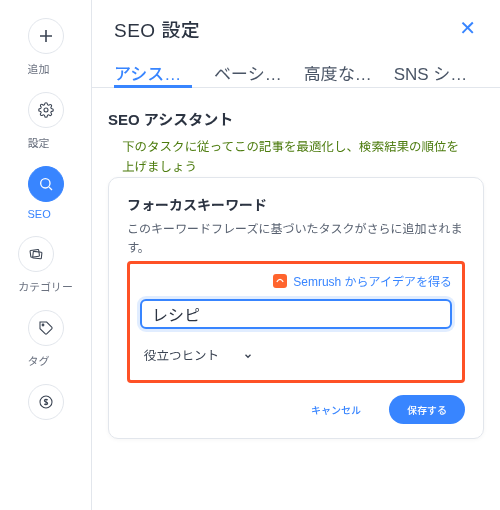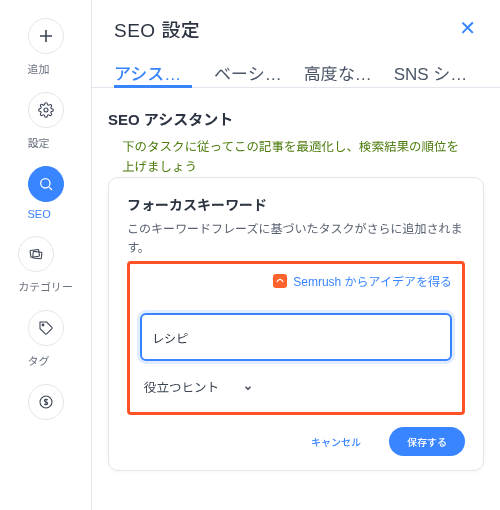--- a/index.html
+++ b/index.html
@@ -30,24 +30,24 @@
   .tab{font-size:17px;color:#4a5566;cursor:pointer;white-space:nowrap;overflow:hidden;text-overflow:ellipsis;max-width:78px;}
   .tab.active{color:var(--blue);border-bottom:3px solid var(--blue);margin-bottom:-1px;font-weight:500;}
   .body{padding:20px 16px;overflow:auto;flex:1;}
   .hero{text-align:left;margin-bottom:0;}
   .hero-title{font-size:15px;font-weight:700;margin-bottom:8px;}
   .hero-sub{font-size:12.5px;color:#4d7c0f;line-height:1.6;padding:0 14px;}
   .card{border:1px solid var(--border);border-radius:10px;padding:16px 18px 14px;box-shadow:0 1px 4px rgba(0,0,0,0.04);}
   .card-title{font-size:14px;font-weight:700;margin-bottom:6px;}
   .card-desc{font-size:12px;color:#5a6372;line-height:1.55;margin-bottom:4px;}
   .hl-box{border:3px solid var(--highlight);border-radius:4px;padding:8px 10px 10px;margin-top:2px;}
-  .semrush-row{display:flex;justify-content:flex-end;align-items:center;gap:6px;margin-bottom:24px;}
+  .semrush-row{display:flex;justify-content:flex-end;align-items:center;gap:6px;margin-bottom:10px;}
   .semrush-badge{width:14px;height:14px;border-radius:3px;background:#ff642d;display:flex;align-items:center;justify-content:center;}
   .semrush-link{font-size:12px;color:var(--blue);cursor:pointer;}
-  .kw-input{width:100%;border:2px solid var(--blue);border-radius:6px;padding:15px 10px;font-size:12px;outline:none;color:#2c3442;box-shadow:0 0 0 3px rgba(56,133,255,0.15);}
+  .kw-input{width:100%;border:2px solid var(--blue);border-radius:6px;padding:4px 10px;font-size:16px;outline:none;color:#2c3442;box-shadow:0 0 0 3px rgba(56,133,255,0.15);}
   .hint-row{margin-top:10px;}
   .hint-btn{display:inline-flex;align-items:center;gap:24px;font-size:12.5px;color:#3b4453;background:transparent;border:none;padding:6px 4px;cursor:pointer;}
   .chev{display:inline-block;transform:translateY(1px);}
   .actions{display:flex;justify-content:flex-end;gap:10px;margin-top:12px;}
   .btn{font-size:10px;border-radius:18px;padding:7px 18px;cursor:pointer;border:none;font-weight:500;}
   .btn-ghost{background:transparent;color:var(--blue);}
   .btn-primary{background:var(--blue);color:#fff;}
   svg{display:block;}
 </style>
 </head>

